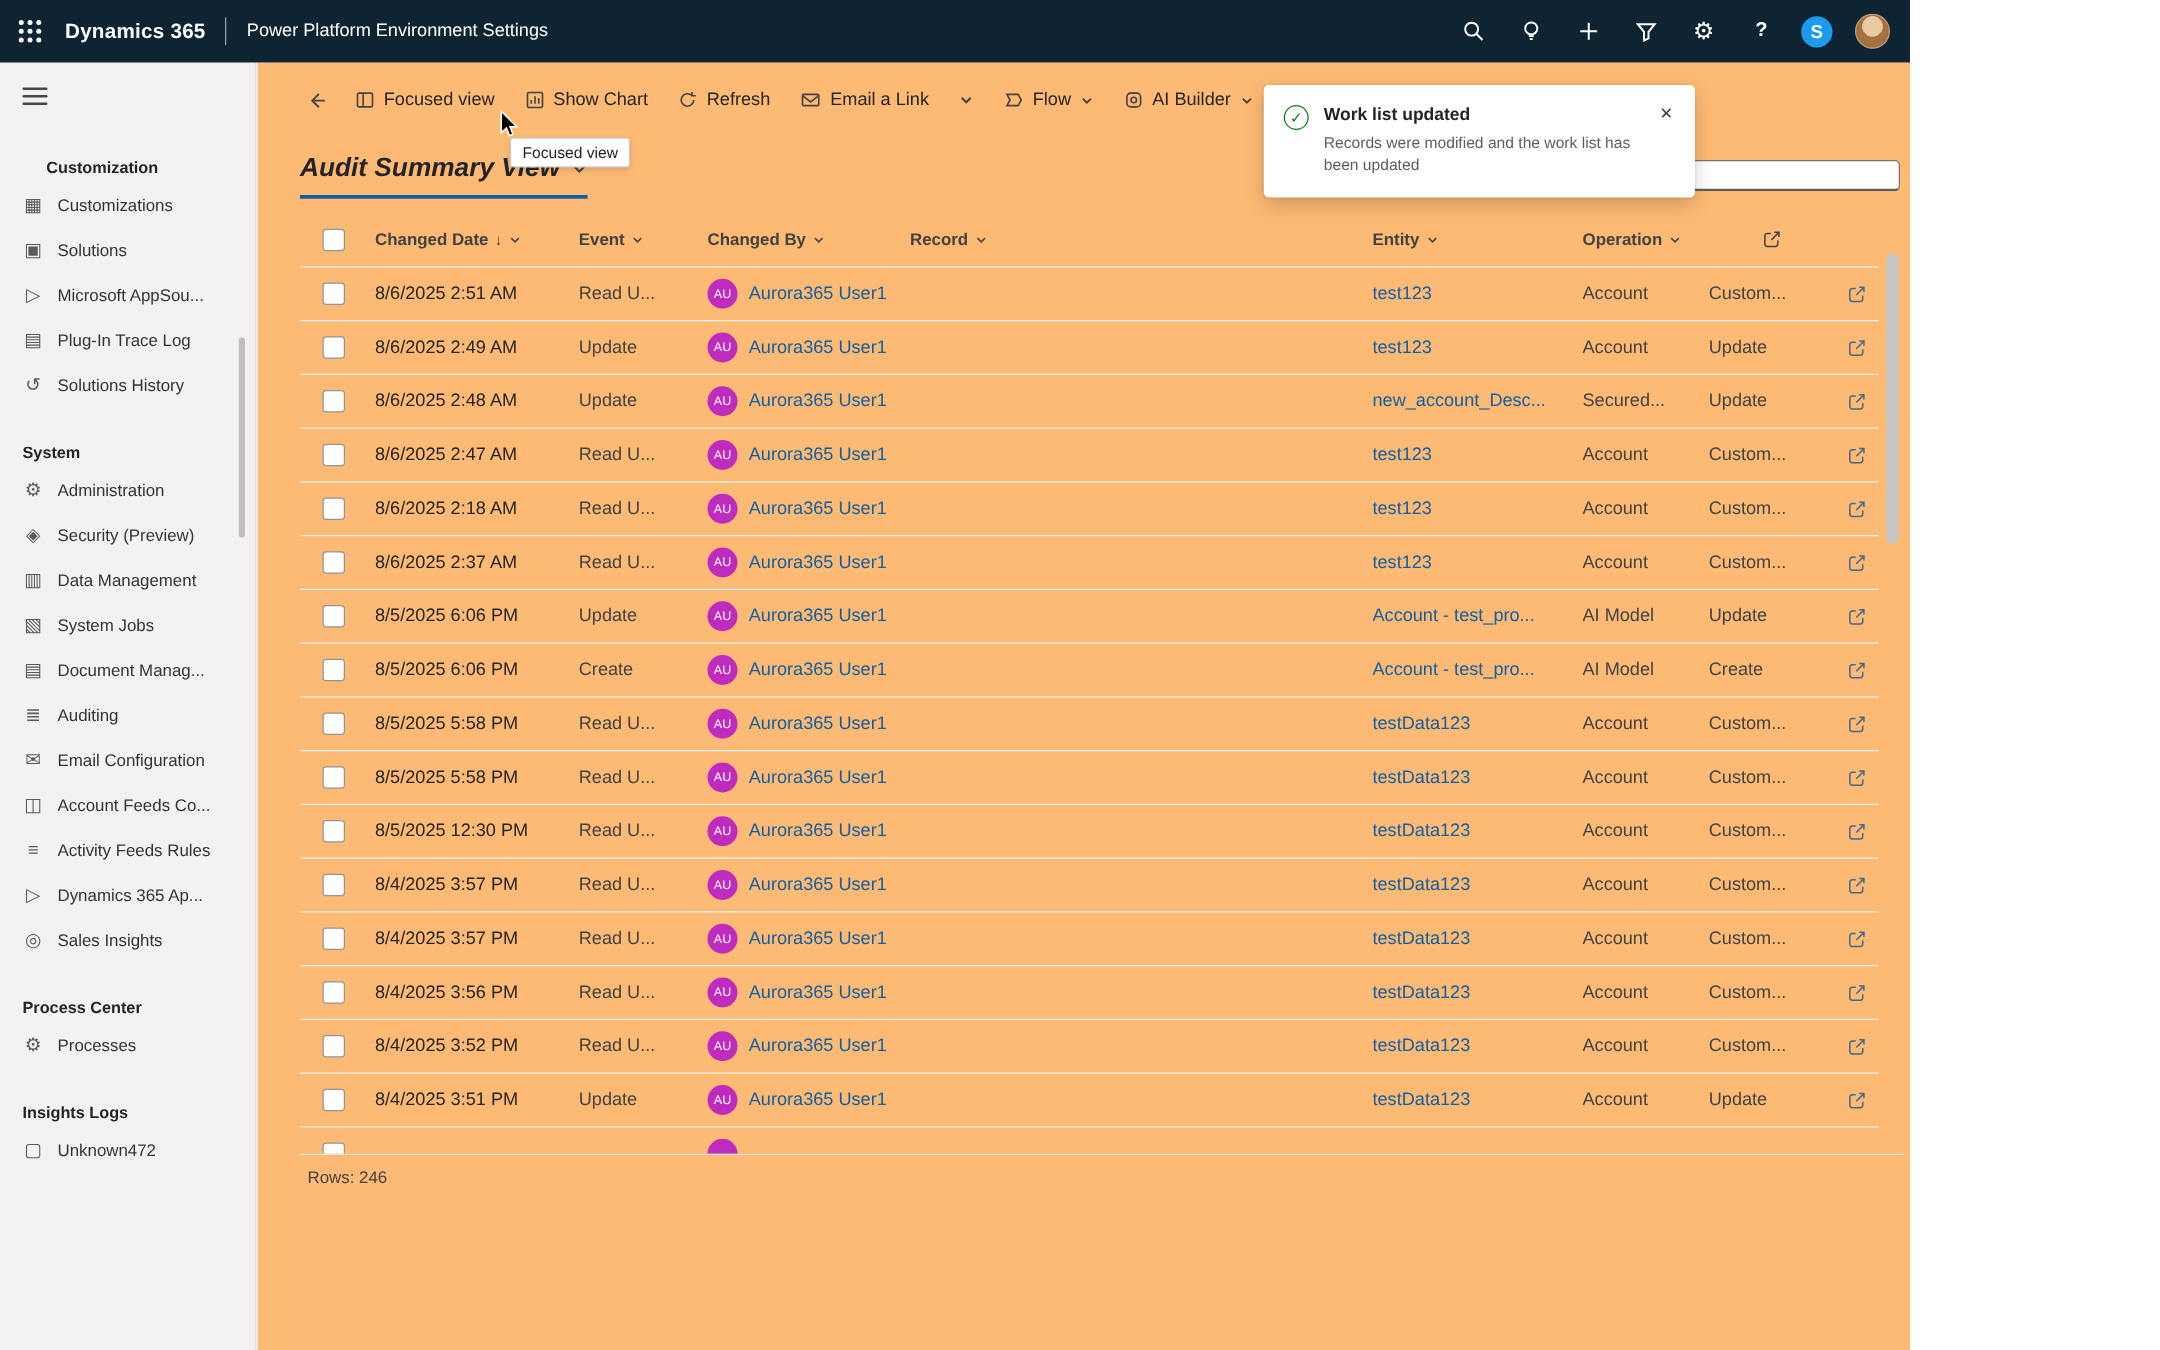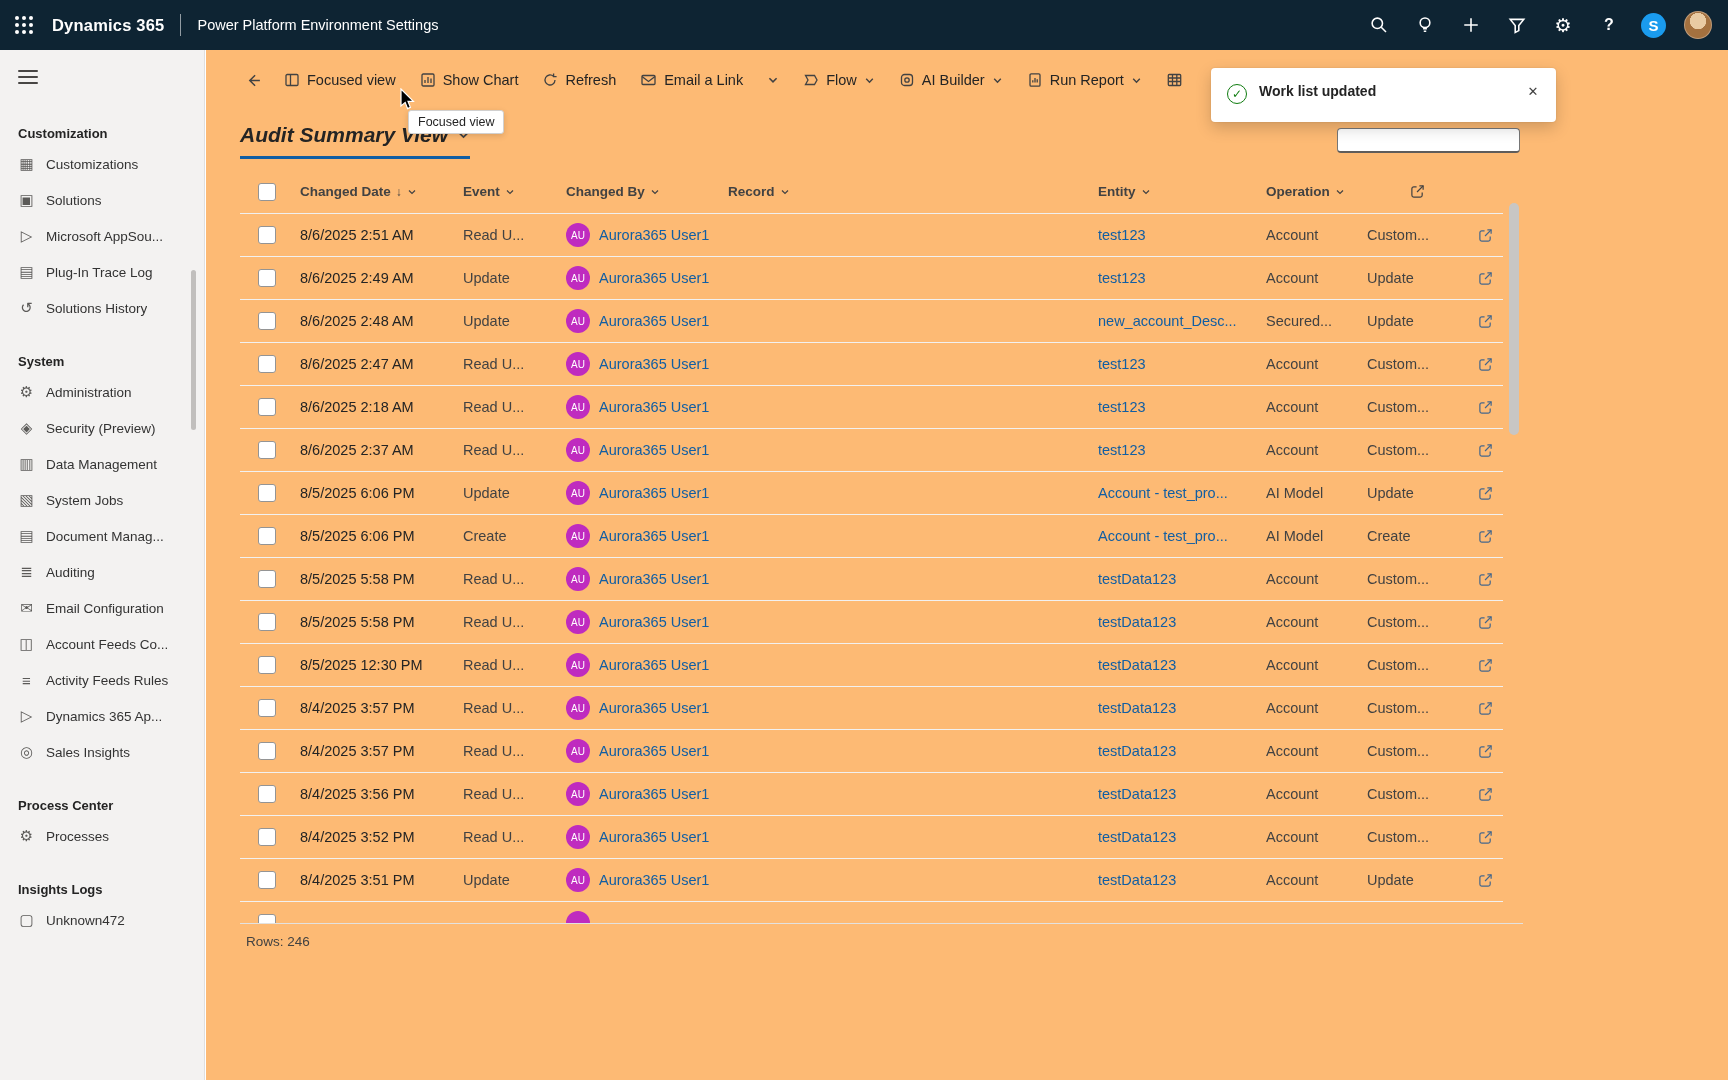--- a/index.html
+++ b/index.html
@@ -1,20 +1,20 @@
 <!DOCTYPE html>
 <html style="--accent: #115ea3; --link: #115ea3; --avatar: #bf2bbf; --success: #107c10; --topbar: #0e2433;"><head>
 <meta charset="utf-8">
 <style>
   :root{
     --accent:#115ea3; --link:#115ea3; --avatar:#bf2bbf; --success:#107c10; --topbar:#0e2433;
   }
   *{box-sizing:border-box; margin:0; padding:0;}
   body{width:1728px; height:1080px; font-family:"Liberation Sans","DejaVu Sans",sans-serif; background:#fff; overflow:hidden;}
-  #app{position:relative; width:1728px; height:1080px; background:#fff; overflow:hidden;}
+  #app{position:relative; width:1528px; height:1080px; background:#fff; overflow:hidden;}
 
   
   .topbar{position:absolute; top:0; left:0; width:100%; height:50px; background:var(--topbar); color:#fff; display:flex; align-items:center; z-index:10;}
   .waffle{width:48px; height:50px; display:grid; place-items:center; cursor:pointer;}
   .waffle-grid{display:grid; grid-template-columns:repeat(3,4px); gap:3px;}
   .waffle-grid i{width:4px; height:4px; background:#fff; border-radius:50%;}
   .tb-title{font-size:16.5px; font-weight:700; margin-left:4px; letter-spacing:.2px;}
   .tb-divider{width:1px; height:22px; background:rgba(255,255,255,.55); margin:0 16px;}
   .tb-sub{font-size:14.5px;}
   .tb-right{margin-left:auto; display:flex; align-items:center; gap:18px; padding-right:16px;}
@@ -24,21 +24,21 @@
   .help-glyph{font-size:16px; font-weight:600;}
   .skype{width:25px; height:25px; border-radius:50%; background:#1a9bee; color:#fff; font-weight:700; font-size:15px; display:grid; place-items:center;}
   .tb-avatar{width:28px; height:28px; border-radius:50%; background:radial-gradient(circle at 50% 35%, #e9cba3 0 38%, #a4713f 39% 100%); border:1px solid rgba(255,255,255,.3);}
 
   
   .sidebar{position:absolute; top:50px; left:0; width:205px; bottom:0; background:#f3f2f1; border-right:1px solid #e1dfdd; overflow:hidden;}
   .hamburger{margin:20px 0 0 18px; width:20px; cursor:pointer;}
   .hamburger i{display:block; height:2px; background:#484644; margin:4px 0; border-radius:1px;}
   .side-sections{padding:0 0 0 18px;}
   .side-heading{margin-top:28px; font-size:13px; font-weight:700; color:#242424; height:20px;}
-  .side-heading.first{margin-top:42px;}
+  .side-heading.first{margin-top:42px;margin-left:19px;}
   .side-item{display:flex; align-items:center; height:36px; gap:11px; cursor:pointer; color:#333;}
   .side-icon{width:17px; font-size:15px; color:#5b5a58; text-align:center; flex:none;}
   .side-label{font-size:13.5px; white-space:nowrap; overflow:hidden; text-overflow:ellipsis; max-width:150px;text-align:center;}
   .side-scroll{position:absolute; right:8px; top:220px; width:5px; height:160px; background:#c1bfbd; border-radius:3px;}
 
   
   .main{position:absolute; left:206px; top:50px; right:0; bottom:0; background:#fdba74;}
 
   
   .cmdbar{position:absolute; left:30px; top:10px; height:40px; display:flex; align-items:center; gap:2px; color:#242424;}
@@ -317,20 +317,21 @@
     </div>
 
     <div class="hidden-search"></div>
 
     <div class="tooltip">Focused view</div>
 
     <div class="toast">
       <div class="toast-check">✓</div>
       <div>
         <div class="toast-title">Work list updated</div>
+        <div class="toast-msg">Records were modified and the work list has been updated</div>
       </div>
       <div class="toast-close">✕</div>
     </div>
 
     <div class="view-title-wrap">
       <div class="view-title">
         <span>Audit Summary View</span>
         <svg width="13" height="13" viewBox="0 0 12 12">
             <path d="M2.5 4l3.5 3.5L9.5 4" fill="none"></path>
           </svg>

